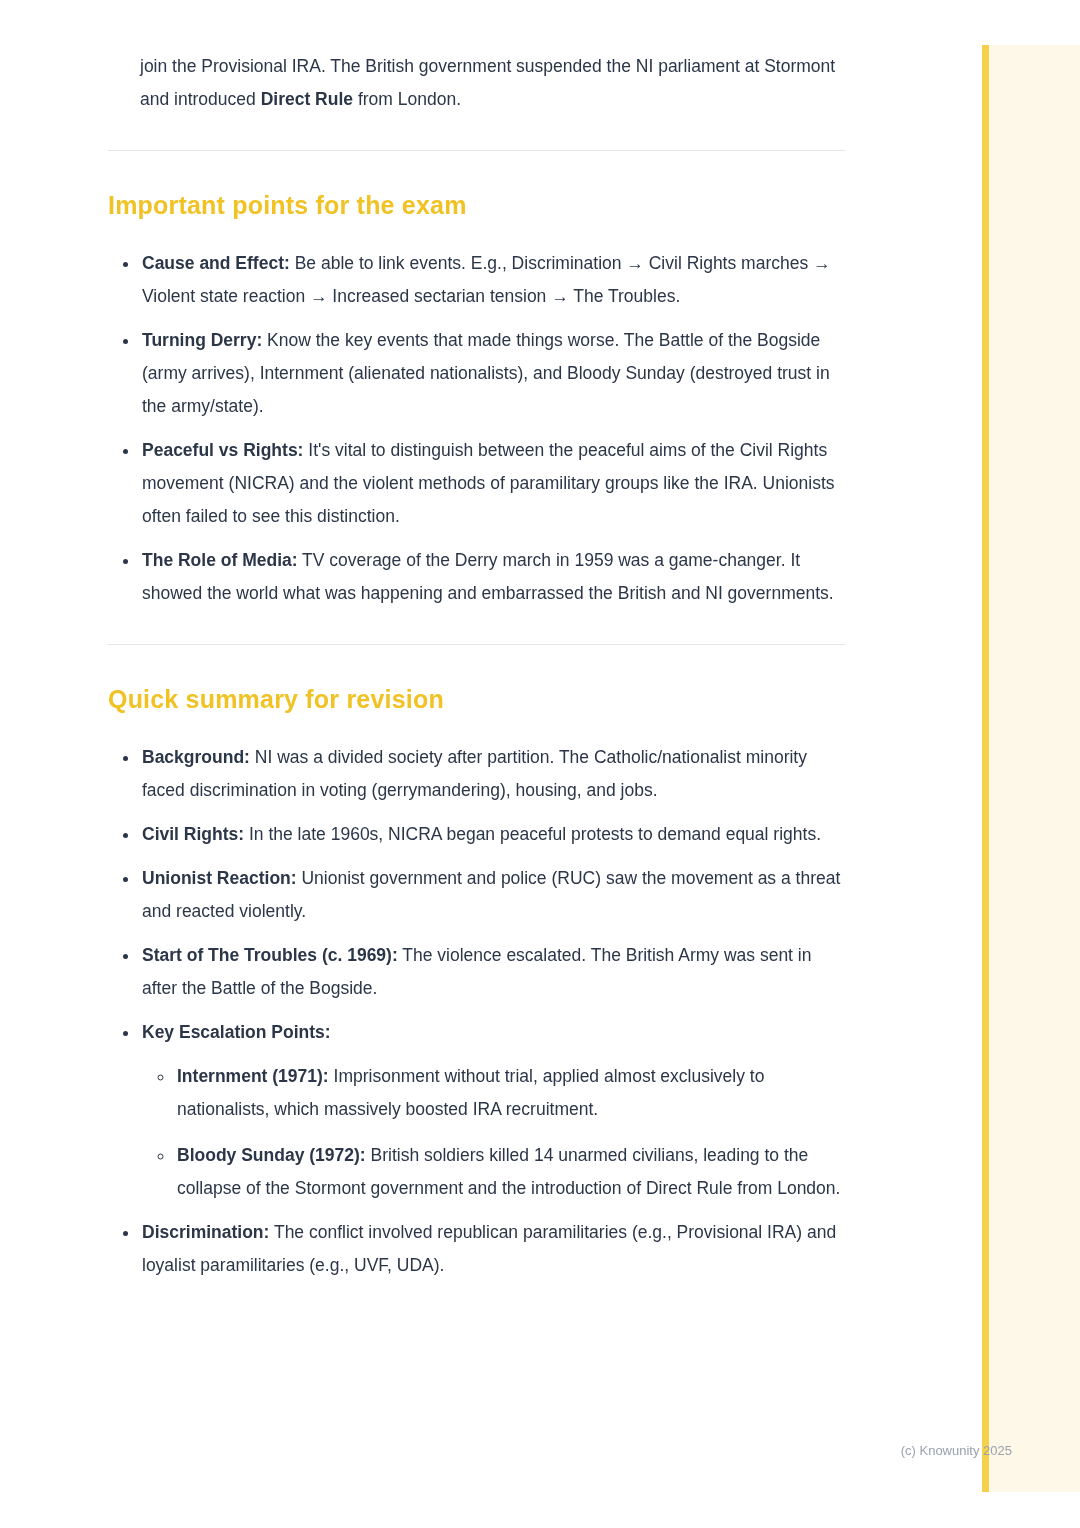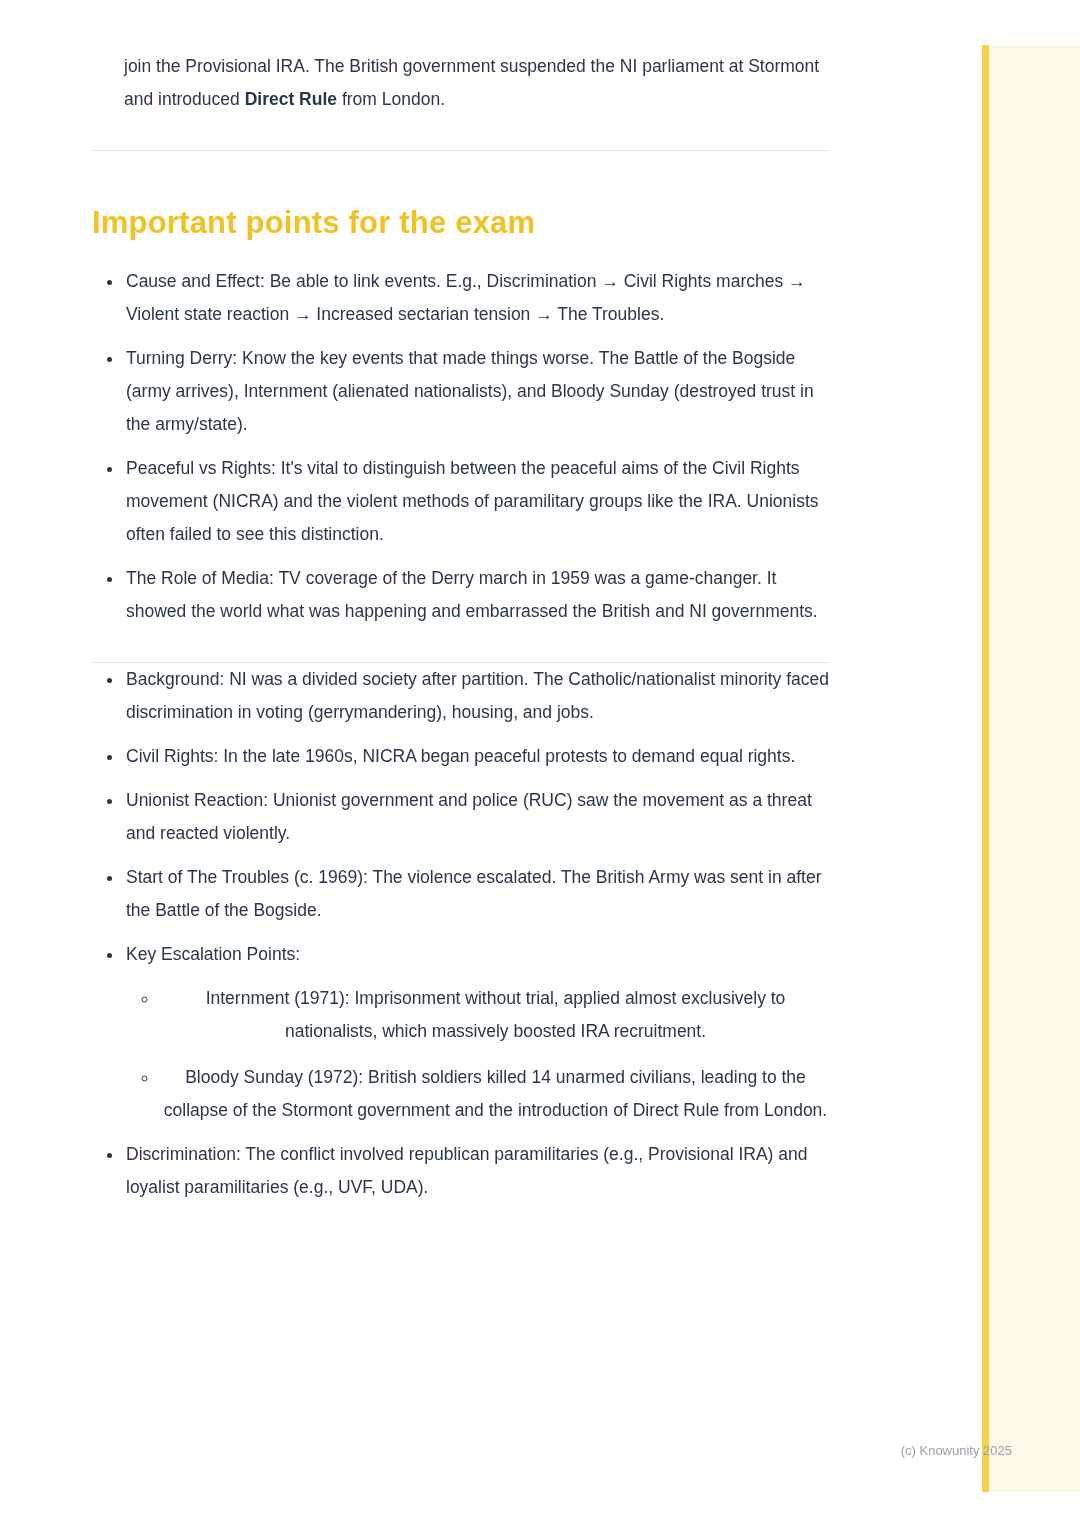--- a/index.html
+++ b/index.html
@@ -27,64 +27,63 @@
     position:absolute;
     top:45px;
     bottom:36px;
     right:0;
     width:98px;
     background:var(--stripe-bg);
     border-left:7px solid var(--stripe-line);
   }
   .content{
     position:absolute;
-    left:92px;
+    left:108px;
     top:50px;
     width:738px;
   }
   .intro{
     font-size:17.5px;
     line-height:33px;
     padding-left:32px;
   }
   .intro strong{font-weight:700;}
   .divider{
     border:none;
     border-top:1px solid var(--divider);
     margin:34px 0 0 0;
   }
   .heading{
-    margin-top:56px;
+    margin-top:38px;
     margin-bottom:26px;
-    font-size:31px;
+    font-size:25px;
     line-height:32px;
     font-weight:800;
     color:var(--heading);
     letter-spacing:0.2px;
   }
   ul.bullets{
     list-style:disc outside;
     padding-left:32px;
     font-size:17.5px;
     line-height:33px;
   }
   ul.bullets > li{
     margin-bottom:11px;
     padding-left:2px;
   }
-  ul.bullets strong{font-weight:400;}
+  ul.bullets strong{font-weight:700;}
   ul.sub{
     list-style:circle outside;
     padding-left:33px;
     margin-top:11px;
   }
   ul.sub > li{
     margin-bottom:13px;
     padding-left:2px;
-    text-align:center;
   }
   ul.sub > li:last-child{margin-bottom:4px;}
   .footer{
     position:absolute;
     right:68px;
     bottom:70px;
     font-size:13px;
     color:var(--footer-text);
     z-index:2;
     margin-top:30px;
@@ -109,20 +108,21 @@
         <li><strong>Cause and Effect:</strong><span> Be able to link events. E.g., Discrimination → Civil Rights marches → Violent state reaction → Increased sectarian tension → The Troubles.</span></li>
         <li><strong>Turning Derry:</strong><span> Know the key events that made things worse. The Battle of the Bogside (army arrives), Internment (alienated nationalists), and Bloody Sunday (destroyed trust in the army/state).</span></li>
         <li><strong>Peaceful vs Rights:</strong><span> It's vital to distinguish between the peaceful aims of the Civil Rights movement (NICRA) and the violent methods of paramilitary groups like the IRA. Unionists often failed to see this distinction.</span></li>
         <li><strong>The Role of Media:</strong><span> TV coverage of the Derry march in 1959 was a game-changer. It showed the world what was happening and embarrassed the British and NI governments.</span></li>
       </ul>
     </section>
 
     <hr class="divider">
 
     <section>
+      <h2 class="heading">Quick summary for revision</h2>
       <ul class="bullets">
         <li><strong>Background:</strong><span> NI was a divided society after partition. The Catholic/nationalist minority faced discrimination in voting (gerrymandering), housing, and jobs.</span></li>
         <li><strong>Civil Rights:</strong><span> In the late 1960s, NICRA began peaceful protests to demand equal rights.</span></li>
         <li><strong>Unionist Reaction:</strong><span> Unionist government and police (RUC) saw the movement as a threat and reacted violently.</span></li>
         <li><strong>Start of The Troubles (c. 1969):</strong><span> The violence escalated. The British Army was sent in after the Battle of the Bogside.</span></li>
         <li>
           <strong>Key Escalation Points:</strong><span></span>
           <ul class="sub">
             <li><strong>Internment (1971):</strong><span> Imprisonment without trial, applied almost exclusively to nationalists, which massively boosted IRA recruitment.</span></li>
             <li><strong>Bloody Sunday (1972):</strong><span> British soldiers killed 14 unarmed civilians, leading to the collapse of the Stormont government and the introduction of Direct Rule from London.</span></li>

